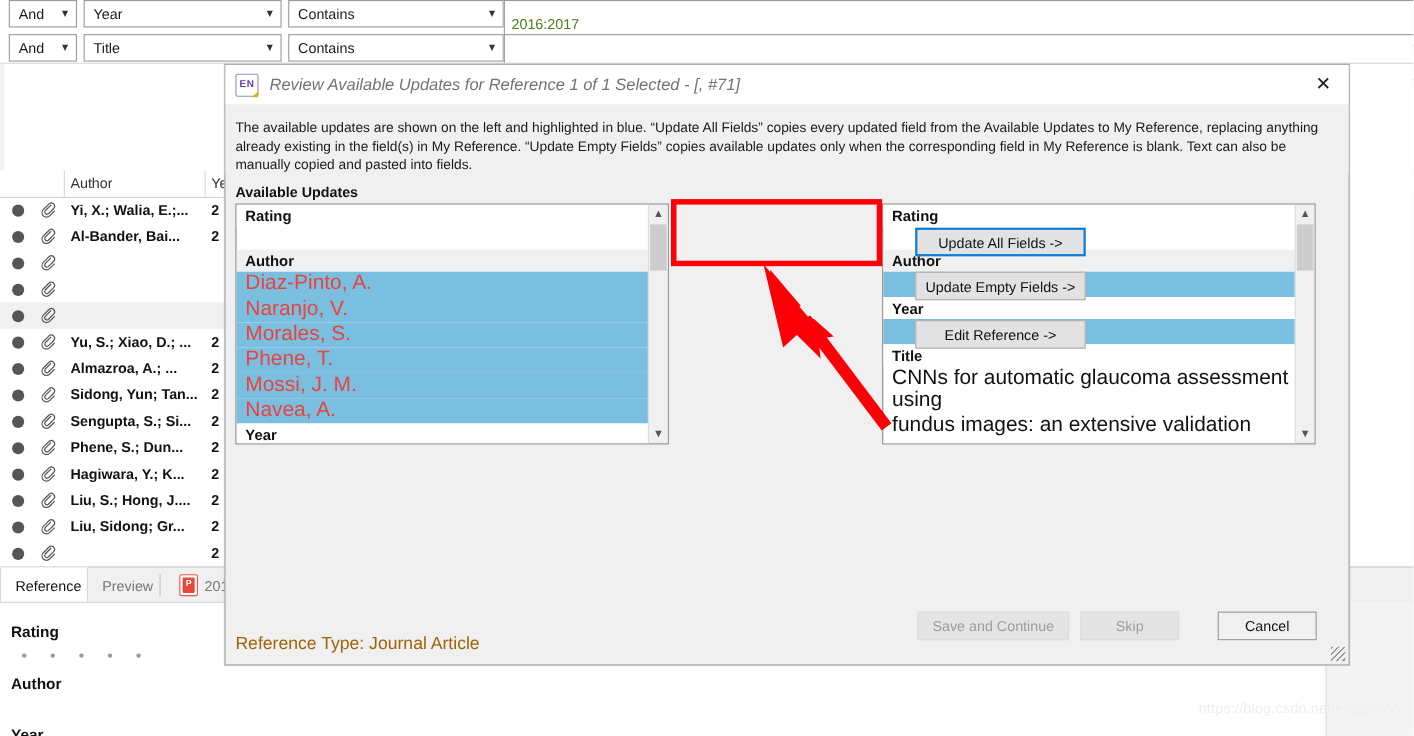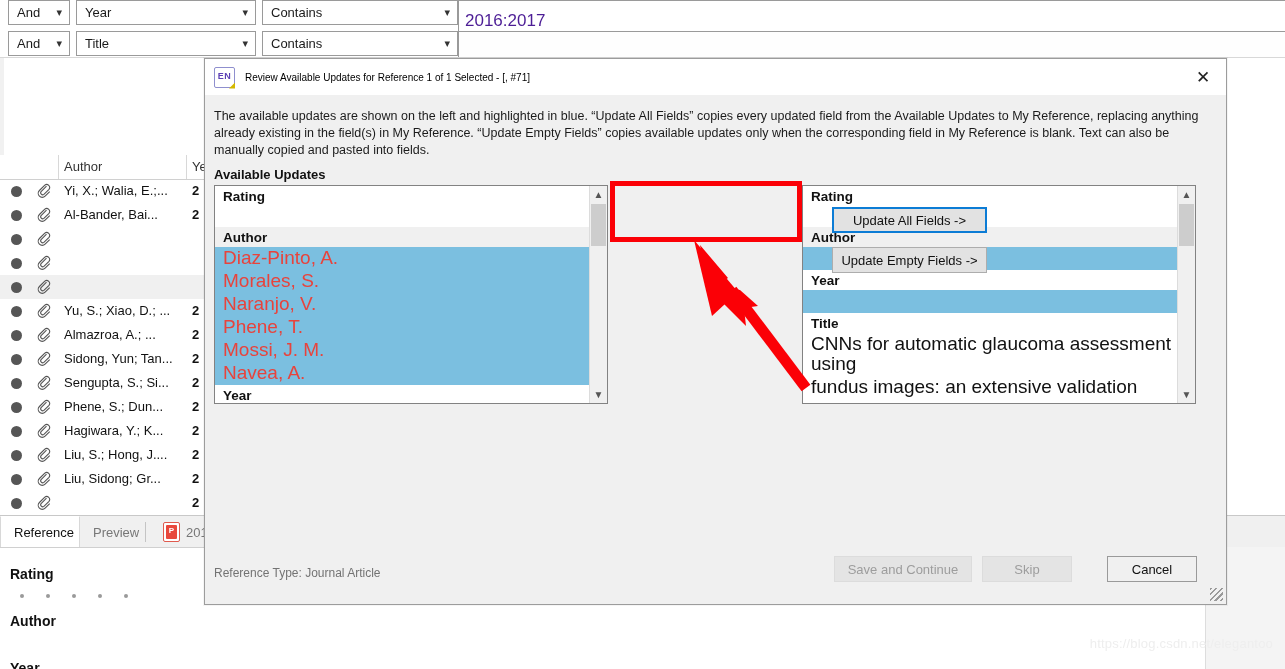--- a/index.html
+++ b/index.html
@@ -23,34 +23,34 @@
     display:flex;align-items:center;padding-left:8px;
     font-size:13px;color:#1a1a1a;
   }
   .combo .chev{margin-left:auto;margin-right:7px;color:#333;font-size:11px;line-height:1;}
   .c-bool{left:8px;width:62px;}
   .c-field{left:76px;width:180px;}
   .c-op{left:262px;width:196px;}
   .txtfield{
     position:absolute;left:458px;right:0;height:42px;box-sizing:border-box;
     border:1px solid #9a9a9a;border-right:none;background:#fff;
-    display:flex;align-items:center;padding-left:6px;font-size:17px;color:#4c1d95;
+    display:flex;align-items:center;padding-left:6px;font-size:13px;color:#4d7c0f;
   }
   .srow.r2 .txtfield{background:#fefefe;}
   .panel-gap{position:absolute;left:0;top:57px;width:1285px;height:98px;background:#fff;border-top:1px solid #d8d8d8;}
   .panel-gap:after{content:"";position:absolute;left:0;top:0;width:4px;height:98px;background:#f1f1f1;}
 
   
   .reflist{position:absolute;left:0;top:155px;width:1285px;height:360px;background:#fff;}
   .lheader{position:absolute;left:0;top:0;width:1285px;height:24px;background:#fff;border-bottom:1px solid #d0d0d0;}
   .lrow{position:absolute;left:0;width:1285px;height:24px;}
   .lrow.alt{background:#f0f0f0;}
   .dot{position:absolute;left:11px;top:50%;margin-top:-5px;width:11px;height:11px;border-radius:50%;background:#565656;}
   .clip{position:absolute;left:36px;top:50%;margin-top:-8px;width:16px;height:16px;color:#444;}
-  .cauth{position:absolute;left:64px;top:0;height:24px;line-height:24px;font-size:13px;font-weight:normal;color:#111;white-space:nowrap;overflow:hidden;}
+  .cauth{position:absolute;left:64px;top:0;height:24px;line-height:24px;font-size:13px;font-weight:bold;color:#111;white-space:nowrap;overflow:hidden;}
   .cauth.hdr{font-weight:normal;color:#333;}
   .cyear{position:absolute;left:192px;top:0;height:24px;line-height:24px;font-size:13px;font-weight:bold;color:#111;}
   .cyear.hdr{font-weight:normal;color:#333;}
   .cjour{position:absolute;left:1268px;top:0;height:24px;line-height:24px;font-size:13px;font-weight:bold;color:#111;white-space:nowrap;overflow:hidden;width:20px;}
   .cjour.hdr{font-weight:normal;color:#333;}
   .colsep{position:absolute;top:0;width:1px;height:24px;background:#d8d8d8;}
 
   
   .tabstrip{position:absolute;left:0;top:515px;width:1285px;height:32px;background:#f0f0f0;border-top:1px solid #c8c8c8;}
   .tab{
@@ -91,21 +91,21 @@
   }
   .en-ico{
     width:19px;height:19px;border:1px solid #8f8fce;border-radius:2px;background:#fff;
     position:relative;margin-right:10px;flex:0 0 auto;
   }
   .en-ico span{
     position:absolute;left:0;right:0;top:3px;text-align:center;
     font-size:9px;font-weight:bold;color:#5b3fb5;letter-spacing:.5px;line-height:11px;
   }
   .en-ico:after{content:"";position:absolute;right:-1px;bottom:-2px;width:6px;height:6px;background:#d4b800;clip-path:polygon(0 100%,100% 0,100% 100%);}
-  .dlg-title-text{font-size:10px;color:#000000;}
+  .dlg-title-text{font-size:15px;color:#737373;font-style:italic;}
   .dlg-close{
     position:absolute;right:0;top:0;width:46px;height:36px;display:flex;align-items:center;justify-content:center;
     font-size:17px;color:#222;
   }
   .dlg-desc{
     position:absolute;left:0;top:36px;width:100%;height:63px;background:#f0f0f0;
     box-sizing:border-box;padding:13px 16px 0 9px;
     font-size:12.5px;line-height:17px;color:#1b1b1b;
   }
 
@@ -128,21 +128,21 @@
   .vscroll .thumb{position:absolute;left:1px;width:15px;background:#cdcdcd;}
 
   .midbtn{
     position:absolute;left:627px;width:155px;height:26px;box-sizing:border-box;
     background:#e2e2e2;border:1px solid #adadad;
     display:flex;align-items:center;justify-content:center;
     font-size:13px;color:#111;
   }
   .midbtn.focus{border:2px solid #0c7cd5;background:#e2e2e2;}
 
-  .reftype{position:absolute;left:9px;top:507px;font-size:12px;color:#737373;}
+  .reftype{position:absolute;left:9px;top:518px;font-size:16px;color:#a16207;}
   .botbtn{
     position:absolute;top:497px;height:26px;box-sizing:border-box;
     display:flex;align-items:center;justify-content:center;font-size:13px;
   }
   .botbtn.disabled{background:#e4e4e4;border:1px solid #dcdcdc;color:#9d9d9d;}
   .botbtn.normal{background:#f0f0f0;border:1px solid #9a9a9a;color:#111;}
   .grip{position:absolute;right:3px;bottom:3px;width:13px;height:13px;
     background:repeating-linear-gradient(135deg,#9a9a9a 0 1.5px,transparent 1.5px 4px);}
 
   
@@ -377,22 +377,22 @@
 
   <div class="col-label" style="left:9px;top:108px;">Available Updates</div>
   <div class="col-label" style="left:592px;top:108px;margin-top:32px;">My Reference</div>
 
   <div class="fieldbox" id="leftbox" style="left:9px;top:126px;width:394px;height:219px;">
     <div class="fb-inner" id="left-inner">
         <div class="fkey">Rating</div>
         <div class="fval blank">&nbsp;</div>
         <div class="fkey shade">Author</div>
         <div class="fval hl red">Diaz-Pinto, A.</div>
+        <div class="fval hl red">Naranjo, V.</div>
         <div class="fval hl red">Morales, S.</div>
-        <div class="fval hl red">Naranjo, V.</div>
         <div class="fval hl red">Phene, T.</div>
         <div class="fval hl red">Mossi, J. M.</div>
         <div class="fval hl red">Navea, A.</div>
         <div class="fkey">Year</div>
       </div>
     <div class="vscroll">
       <div class="arw up">▲</div>
       <div class="thumb" style="top:18px;height:42px;"></div>
       <div class="arw dn">▼</div>
     </div>
@@ -418,20 +418,23 @@
       <div class="arw dn">▼</div>
     </div>
   </div>
 
   <div class="midbtn focus" style="top:148px;text-align:center;">
     <span>Update All Fields -&gt;</span>
   </div>
   <div class="midbtn" style="top:188px;">
     <span>Update Empty Fields -&gt;</span>
   </div>
+  <div class="midbtn" style="top:232px;">
+    <span>Edit Reference -&gt;</span>
+  </div>
 
   <div class="reftype">Reference Type: Journal Article</div>
 
   <div class="botbtn disabled" style="left:629px;width:138px;">
     <span>Save and Continue</span>
   </div>
   <div class="botbtn disabled" style="left:777px;width:90px;">
     <span>Skip</span>
   </div>
   <div class="botbtn normal" style="left:902px;width:90px;">

